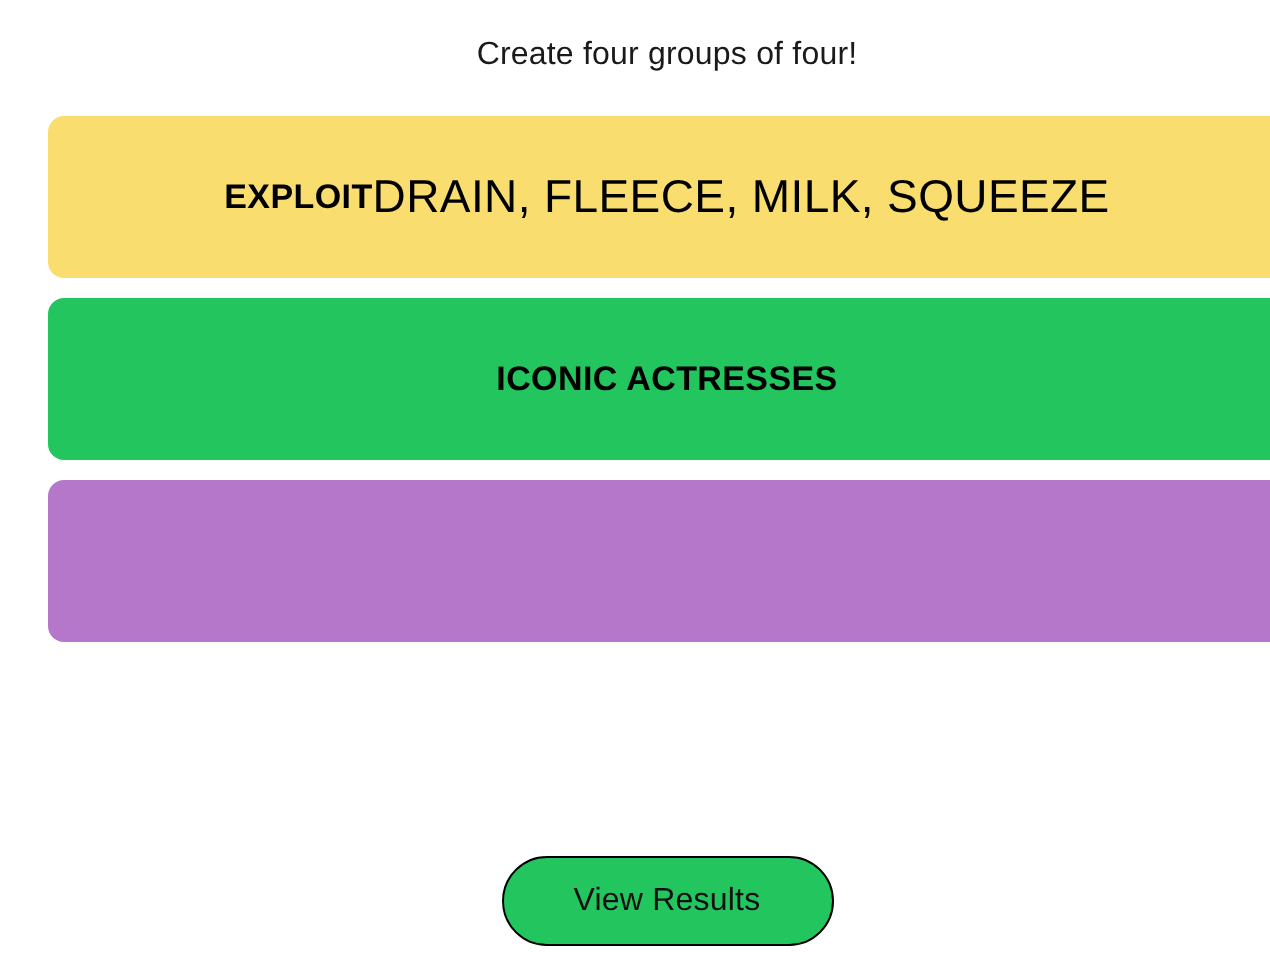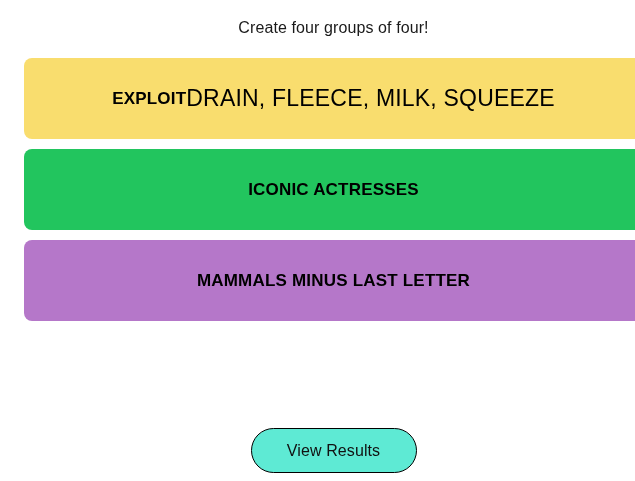--- a/index.html
+++ b/index.html
@@ -72,21 +72,21 @@
     top: 428px;
     left: 0;
     width: 635px;
     display: flex;
     justify-content: center;
   }
   .results-button {
     width: 166px;
     height: 45px;
     box-sizing: border-box;
-    background: #5eead4;
+    background: #22c55e;
     border: 1.5px solid #000000;
     border-radius: 999px;
     font-family: "Liberation Sans", sans-serif;
     font-size: 16px;
     font-weight: 400;
     color: #111111;
     display: flex;
     align-items: center;
     justify-content: center;
     cursor: pointer;
@@ -107,21 +107,20 @@
       <div class="group-title">EXPLOIT</div>
       <div class="group-members">DRAIN, FLEECE, MILK, SQUEEZE</div>
     </div>
 
 
     <div class="group-card" style="background-color: #22c55e; gap: 47px;">
       <div class="group-title">ICONIC ACTRESSES</div>
     </div>
 
     <div class="group-card" style="background-color: rgb(181, 119, 201);">
-      <div class="group-title">MAMMALS MINUS LAST LETTER</div>
     </div>
 
   </div>
 
   <div class="footer">
     <button class="results-button">View Results</button>
   </div>
 
 </div>
 

